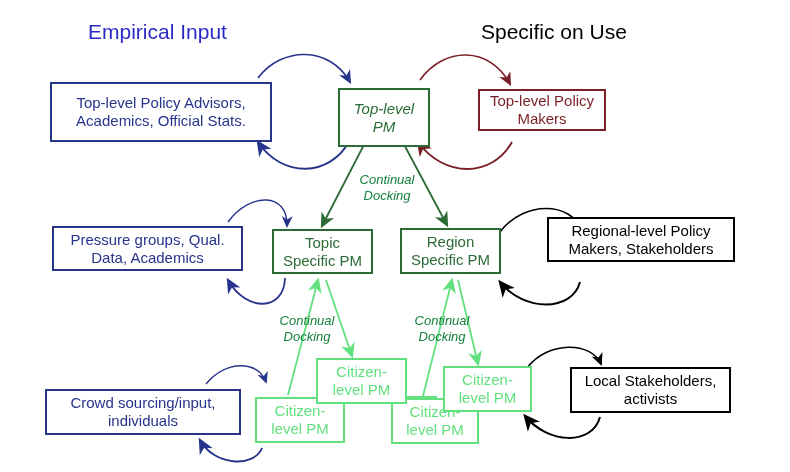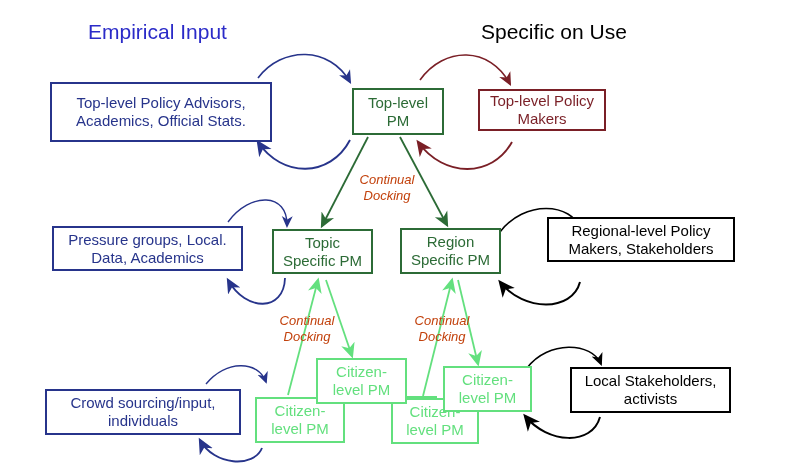--- a/index.html
+++ b/index.html
@@ -68,21 +68,21 @@
     position: absolute;
     font-size: 21px;
     white-space: nowrap;
   }
   .title.blue-t { color: #2b2bc8; }
   .title.black-t { color: #000000; }
   .dock-label {
     position: absolute;
     font-style: italic;
     font-size: 13px;
-    color: #c2410c;
+    color: #15803d;
     text-align: center;
     line-height: 1.2;
     white-space: pre-line;
   }
 </style>
 </head>
 <body>
 
 <div id="diagram-root">
 
@@ -134,27 +134,27 @@
 
     <path d="M401,397 L437,397" fill="none" stroke="#63e07e" stroke-width="1.8"></path>
   </svg>
 
   <div class="title blue-t" style="left:88px; top:20px;">Empirical Input</div>
   <div class="title black-t" style="left:481px; top:20px;">Specific on Use</div>
 
   <div class="node blue" style="left:50px; top:82px; width:222px; height:60px;">Top-level Policy Advisors,
 Academics, Official Stats.</div>
 
-  <div class="node dgreen" style="left:352px; top:88px; width:92px; height:47px;">Top-level
+  <div class="node dgreen" style="left:338px; top:88px; width:92px; height:59px;font-style:italic;">Top-level
 PM</div>
 
   <div class="node dred" style="left:478px; top:89px; width:128px; height:42px;">Top-level Policy
 Makers</div>
 
-  <div class="node blue" style="left:52px; top:226px; width:191px; height:45px;">Pressure groups, Local.
+  <div class="node blue" style="left:52px; top:226px; width:191px; height:45px;">Pressure groups, Qual.
 Data, Academics</div>
 
   <div class="node dgreen" style="left:272px; top:229px; width:101px; height:45px;">Topic
 Specific PM</div>
 
   <div class="node dgreen" style="left:400px; top:228px; width:101px; height:46px;">Region
 Specific PM</div>
 
   <div class="node black" style="left:547px; top:217px; width:188px; height:45px;">Regional-level Policy
 Makers, Stakeholders</div>

